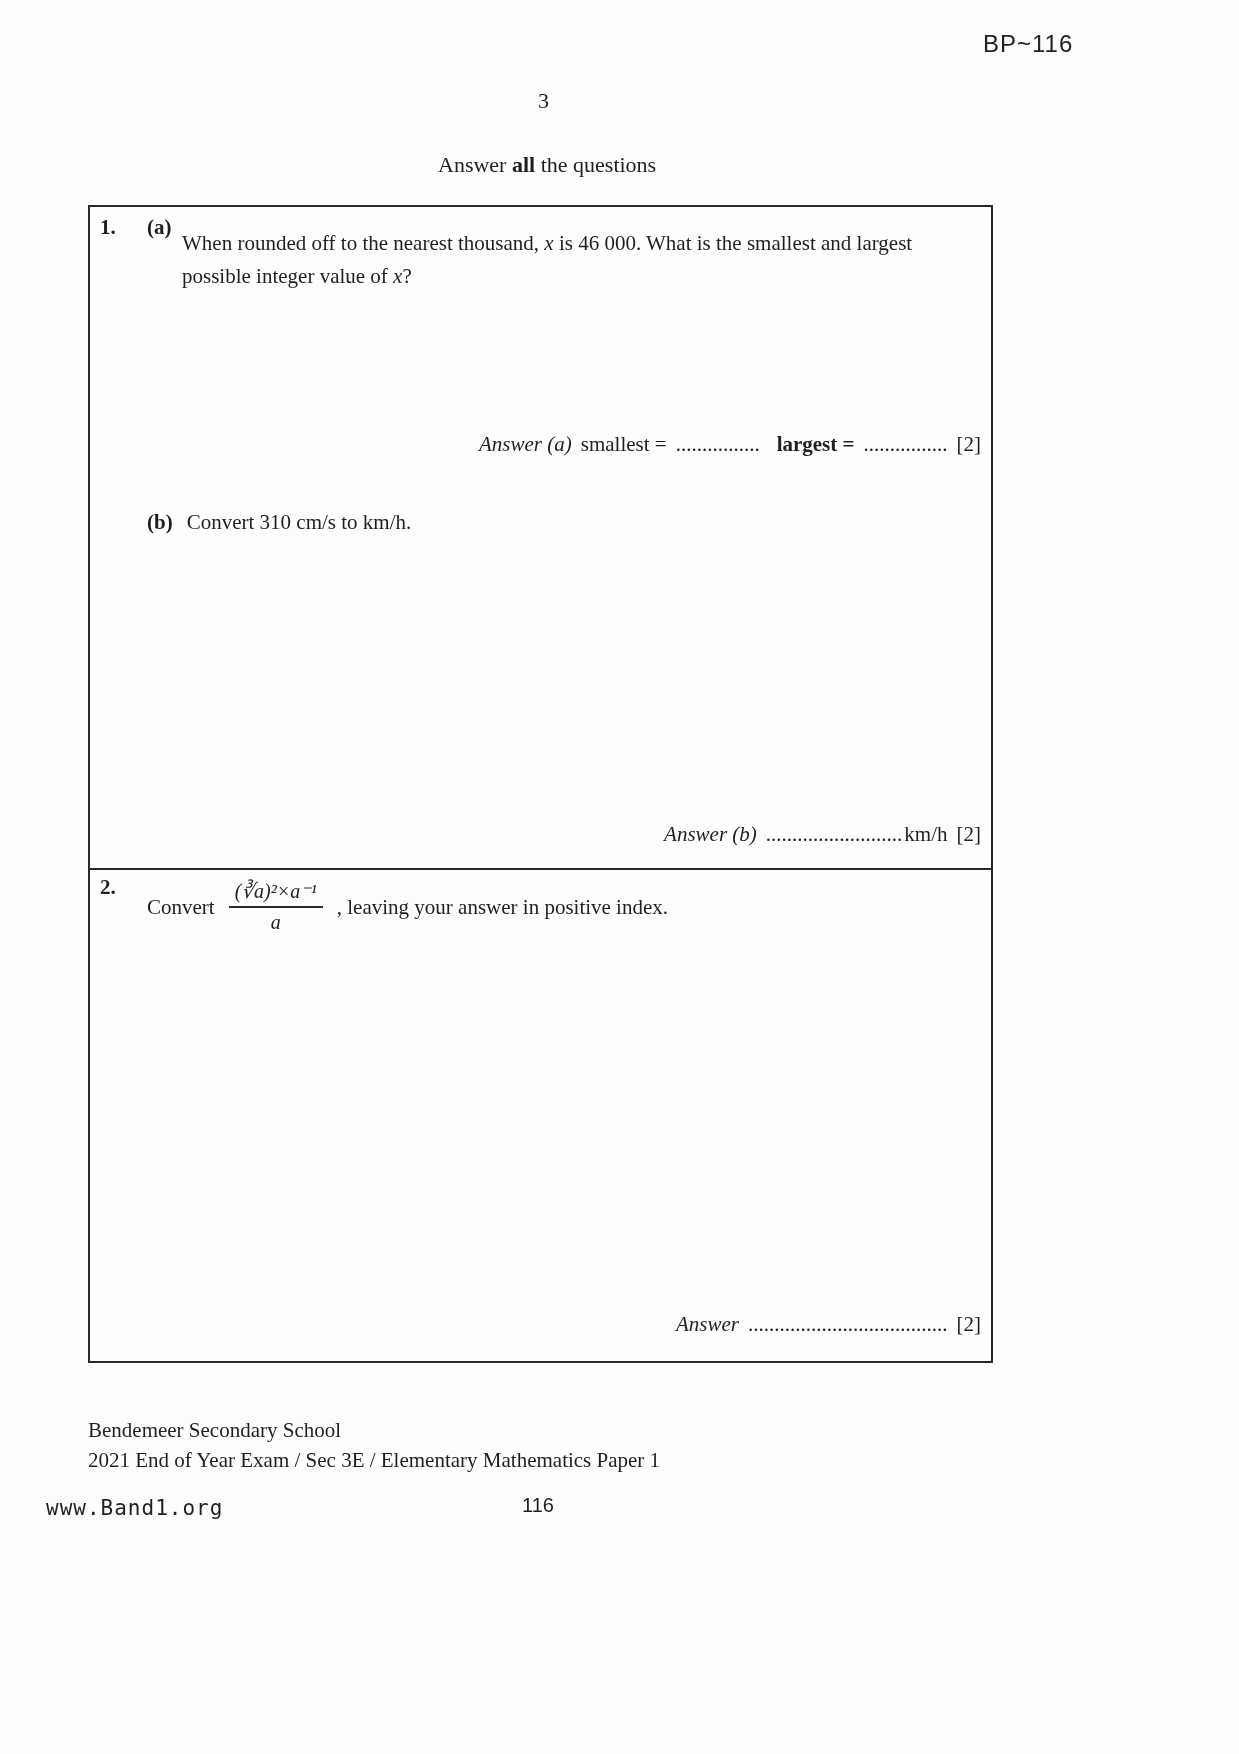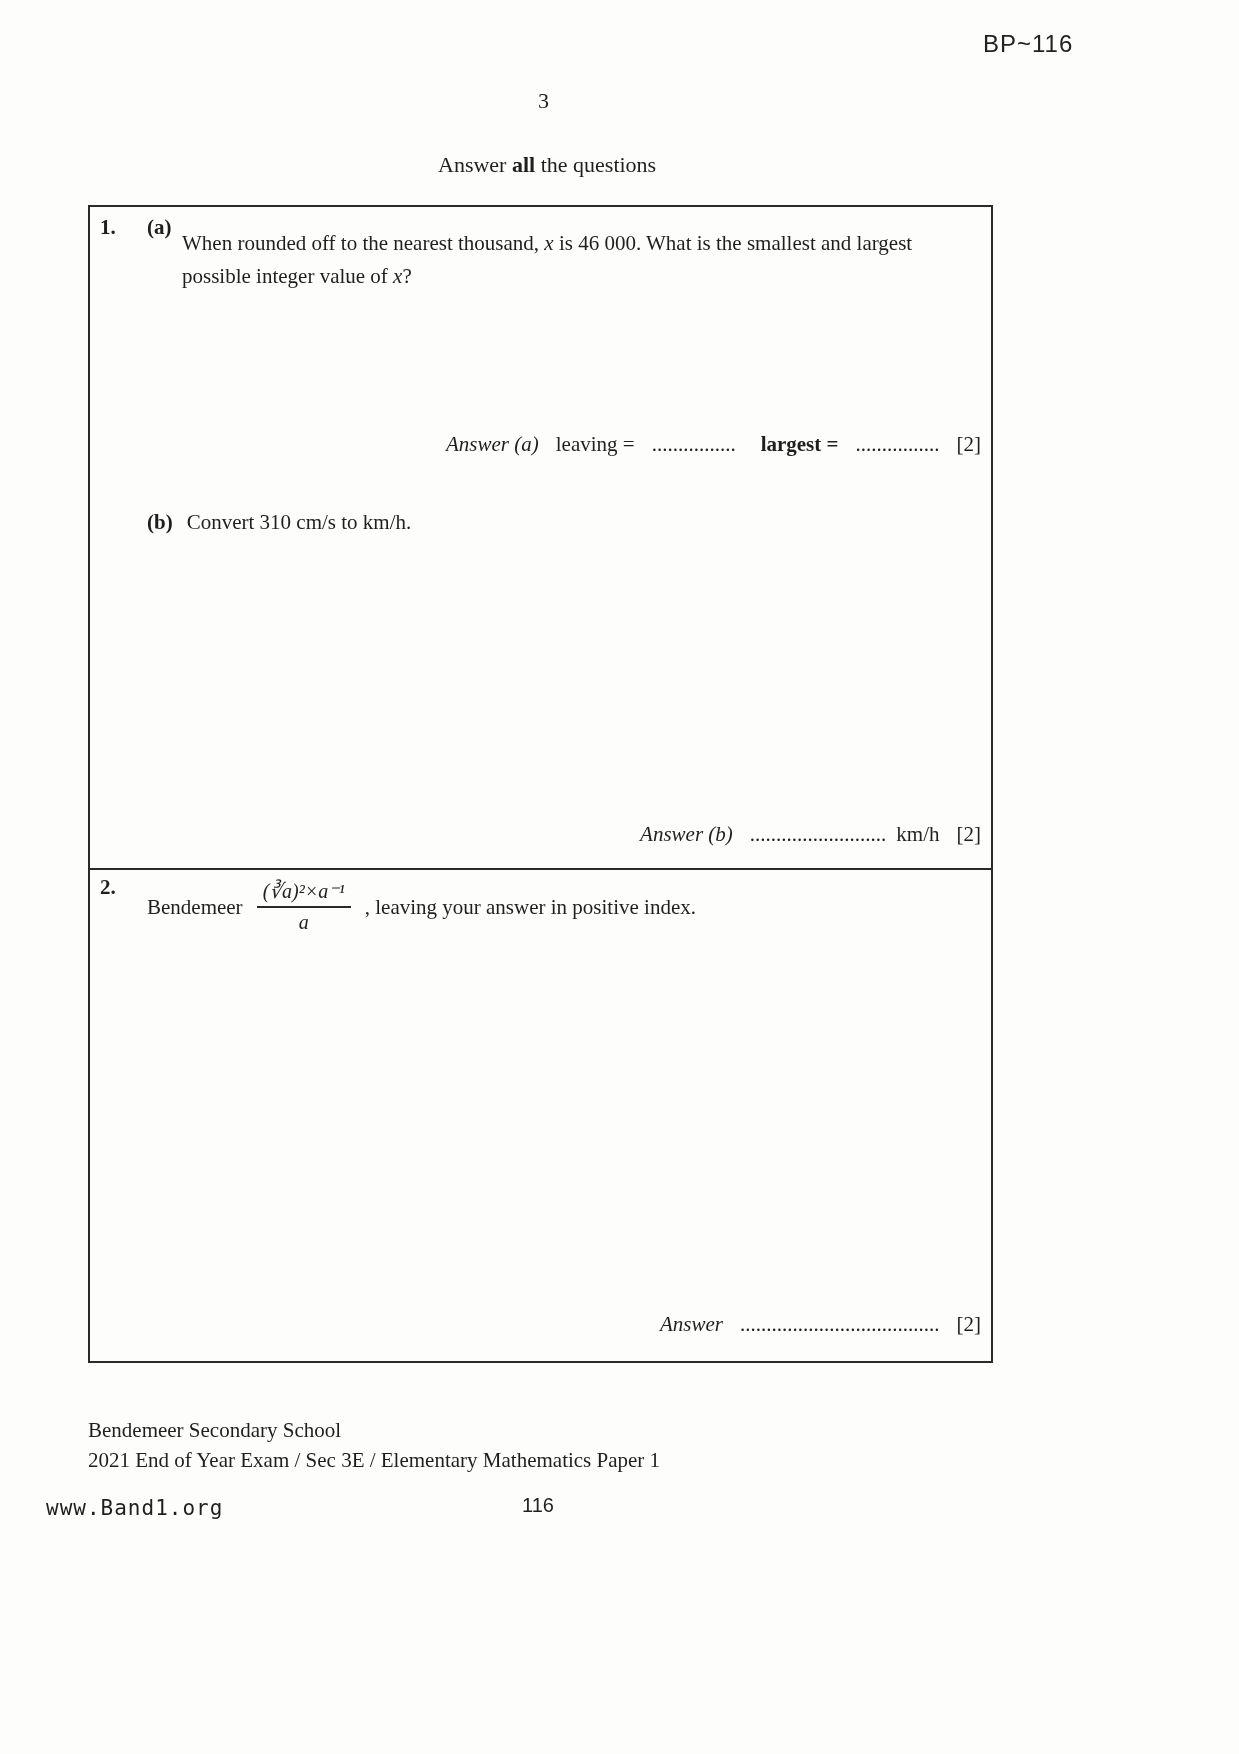--- a/index.html
+++ b/index.html
@@ -75,21 +75,21 @@
     width: 770px;
     font-size: 21px;
     line-height: 1.55;
     margin-top: 12px;
   }
   .answer-line {
     position: absolute;
     right: 10px;
     display: flex;
     align-items: flex-start;
-    gap: 17px;
+    gap: 9px;
     font-size: 21px;
     white-space: nowrap;
   }
   .a1 { top: 225px; }
   .a2 { top: 615px; }
   .a3 { top: 1105px; }
   .gap-lg { margin-left: 8px; font-weight: bold; }
   .tight { margin-left: -7px; }
   .pb-row {
     position: absolute;
@@ -160,21 +160,21 @@
   <div class="instruction"><span>Answer </span><span class="bold">all</span><span> the questions</span></div>
 
   <div class="qbox">
 
     <div class="qnum q1num">1.</div>
     <div class="pa-label">(a)</div>
     <div class="pa-text"><span>When rounded off to the nearest thousand, </span><span class="italic">x</span><span> is 46 000. What is the smallest and largest possible integer value of </span><span class="italic">x</span><span>?</span></div>
 
     <div class="answer-line a1">
       <span class="italic">Answer (a)</span>
-      <span>leaving =</span>
+      <span>smallest =</span>
       <span>................</span>
       <span class="gap-lg">largest =</span>
       <span>................</span>
       <span>[2]</span>
     </div>
 
     <div class="pb-row">
       <span class="pb-label">(b)</span>
       <span>Convert 310 cm/s to km/h.</span>
     </div>
@@ -183,21 +183,21 @@
       <span class="italic">Answer (b)</span>
       <span>..........................</span>
       <span class="tight">km/h</span>
       <span>[2]</span>
     </div>
 
     <div class="divider"></div>
 
     <div class="qnum q2num">2.</div>
     <div class="q2-body">
-      <span>Bendemeer</span>
+      <span>Convert</span>
       <span class="frac">
         <span class="num">(∛a)²×a⁻¹</span>
         <span class="den">a</span>
       </span>
       <span>, leaving your answer in positive index.</span>
     </div>
 
     <div class="answer-line a3">
       <span class="italic">Answer</span>
       <span>......................................</span>

